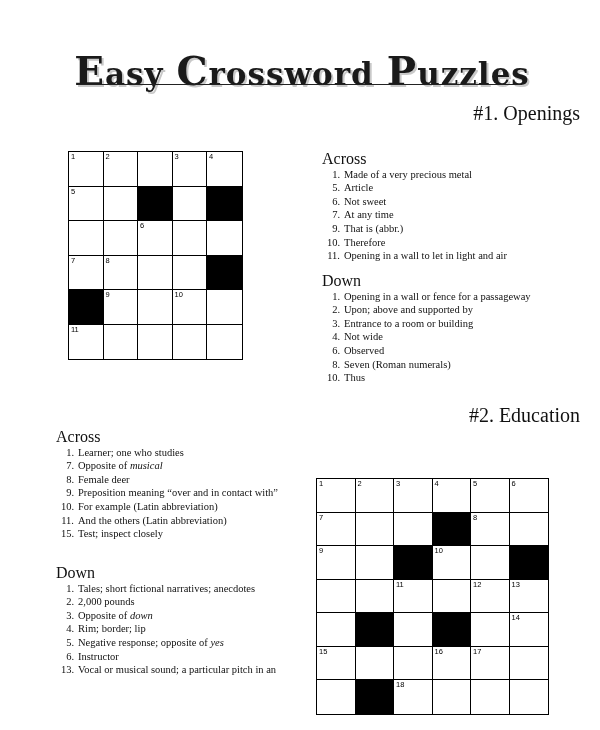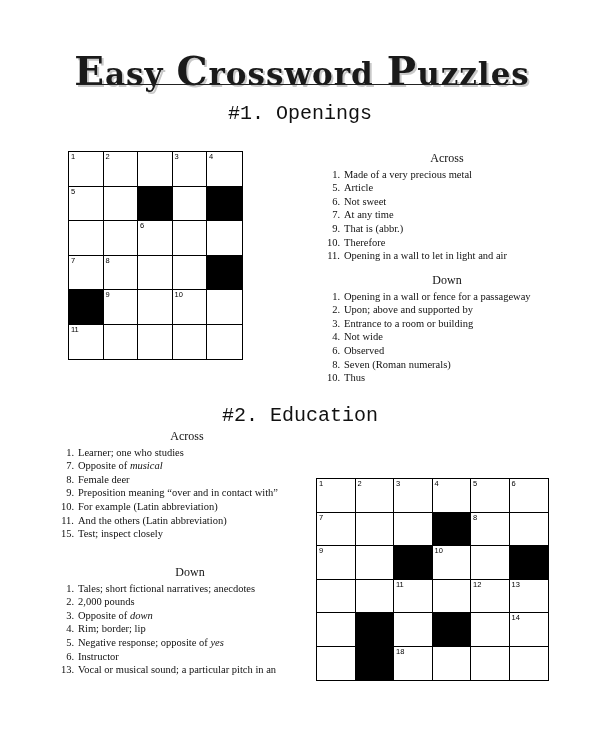--- a/index.html
+++ b/index.html
@@ -50,23 +50,23 @@
     position: absolute;
     left: 78px;
     top: 84px;
     width: 444px;
     border-bottom: 1.6px solid #222;
   }
 
   
   .section-heading {
     position: absolute;
-    font-family: Liberation Mono, monospace;
+    font-family: Liberation Serif, serif;
     font-size: 20px;
-    text-align: center;
+    text-align: right;
     width: 560px;
     left: 20px;
   }
   #heading-1 { top: 102px; }
   #heading-2 { top: 404px; }
 
   
   .grid {
     position: absolute;
     border: 1.6px solid #000;
@@ -99,23 +99,22 @@
   #grid-2 { left: 316px; top: 478px; }
   #grid-2 .cell { width: 38.5px; height: 33.5px; }
 
   
   .clues {
     position: absolute;
     font-size: 10.5px;
     line-height: 13.6px;
   }
   .clues .clue-head {
-    font-size: 12px;
+    font-size: 16px;
     margin-bottom: 2px;
-    text-align: center;
   }
   .clues ol {
     margin: 0;
     padding: 0;
     list-style: none;
   }
   .clues li {
     position: relative;
     padding-left: 22px;
     margin: 0;
@@ -301,20 +300,34 @@
       <div class="row">
         <div class="cell"></div>
         <div class="cell black"></div>
         <div class="cell"></div>
         <div class="cell black"></div>
         <div class="cell"></div>
         <div class="cell last-col">
           <span class="num">14</span>
         </div>
       </div>
+      <div class="row">
+        <div class="cell">
+          <span class="num">15</span>
+        </div>
+        <div class="cell"></div>
+        <div class="cell"></div>
+        <div class="cell">
+          <span class="num">16</span>
+        </div>
+        <div class="cell">
+          <span class="num">17</span>
+        </div>
+        <div class="cell last-col"></div>
+      </div>
       <div class="row last-row">
         <div class="cell"></div>
         <div class="cell black"></div>
         <div class="cell">
           <span class="num">18</span>
         </div>
         <div class="cell"></div>
         <div class="cell"></div>
         <div class="cell last-col"></div>
       </div>

